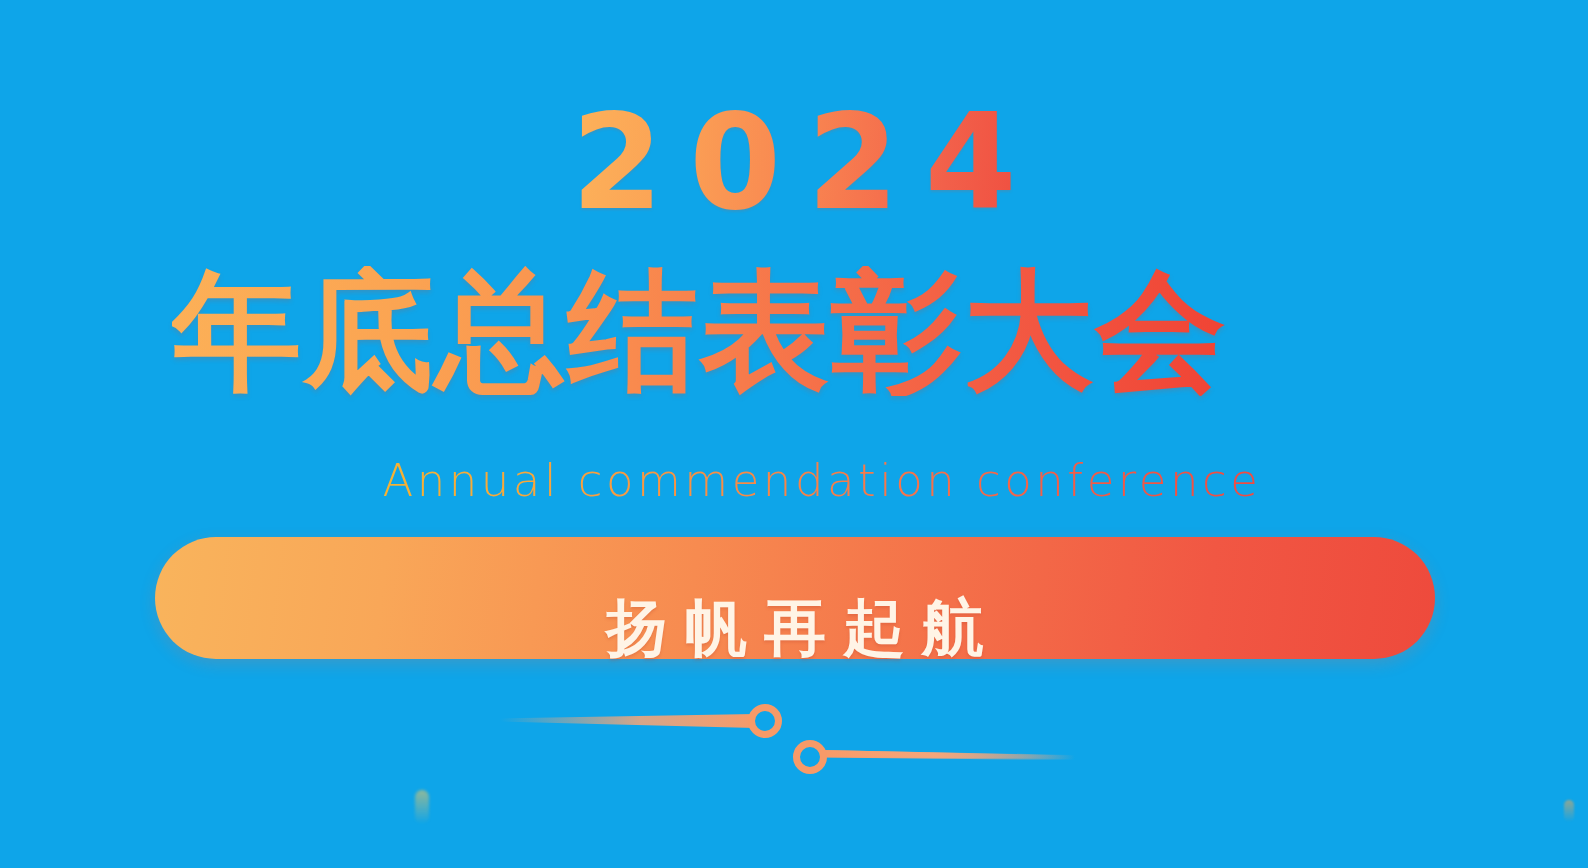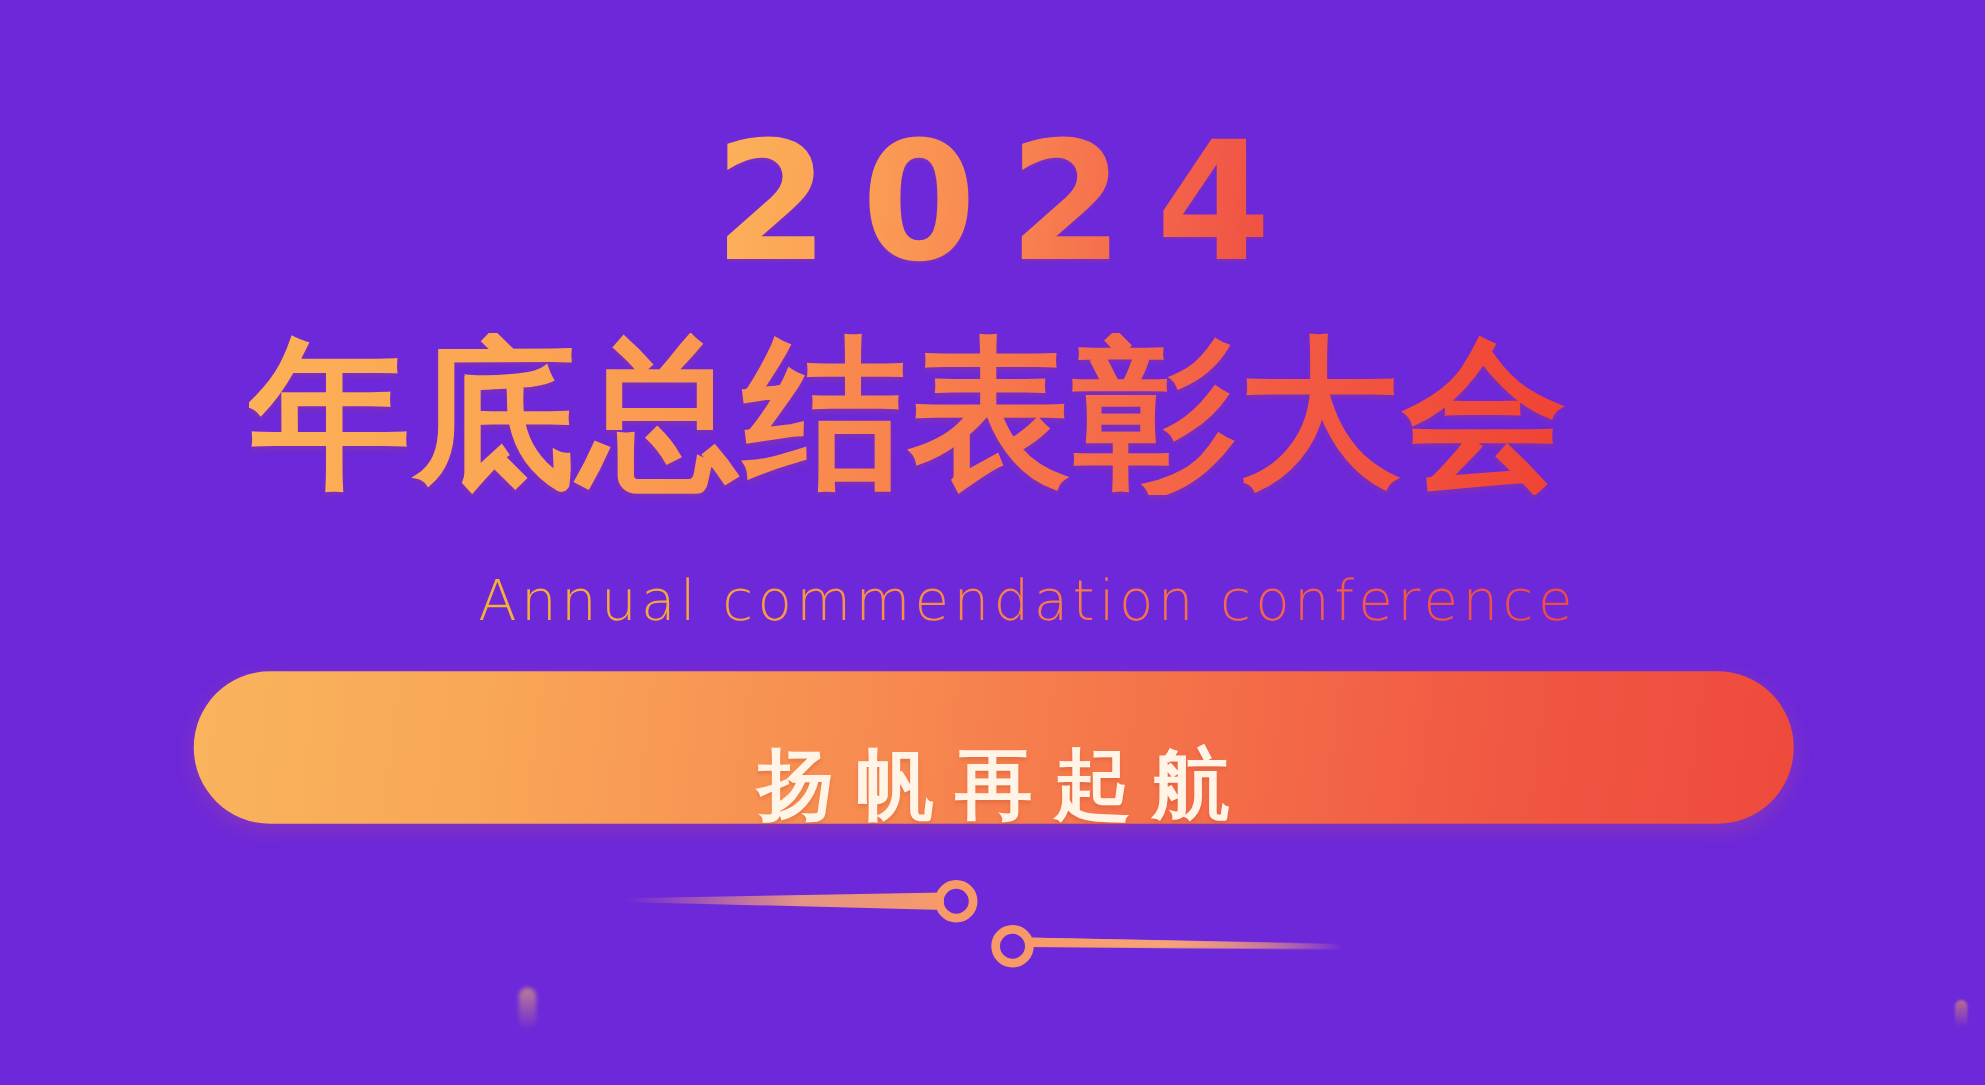--- a/index.html
+++ b/index.html
@@ -12,21 +12,21 @@
     height: 868px;
     overflow: hidden;
     font-family: "Liberation Sans", sans-serif;
     -webkit-font-smoothing: antialiased;
   }
 
   .poster {
     position: relative;
     width: 1588px;
     height: 868px;
-    background: #6d28d9;
+    background: #0ea5e9;
     overflow: hidden;
   }
 
   
   .year-row {
     position: absolute;
     top: 96px;
     left: 0;
     width: 1588px;
     text-align: center;
@@ -48,21 +48,20 @@
   }
 
   
   .headline-row {
     position: absolute;
     top: 266px;
     left: 0;
     width: 1399px;
     text-align: center;
     line-height: 1;
-    padding-left: 27px;
   }
   .headline-text {
     display: inline-block;
     font-family: "DejaVu Sans", "Liberation Sans", sans-serif;
     font-size: 130px;
     font-weight: 700;
     letter-spacing: 2px;
     background-image: linear-gradient(92deg, #FCB057 0%, #FBA452 22%, #F98A4E 44%, #F56C48 64%, #F25641 82%, #F04334 100%);
     -webkit-background-clip: text;
     background-clip: text;

